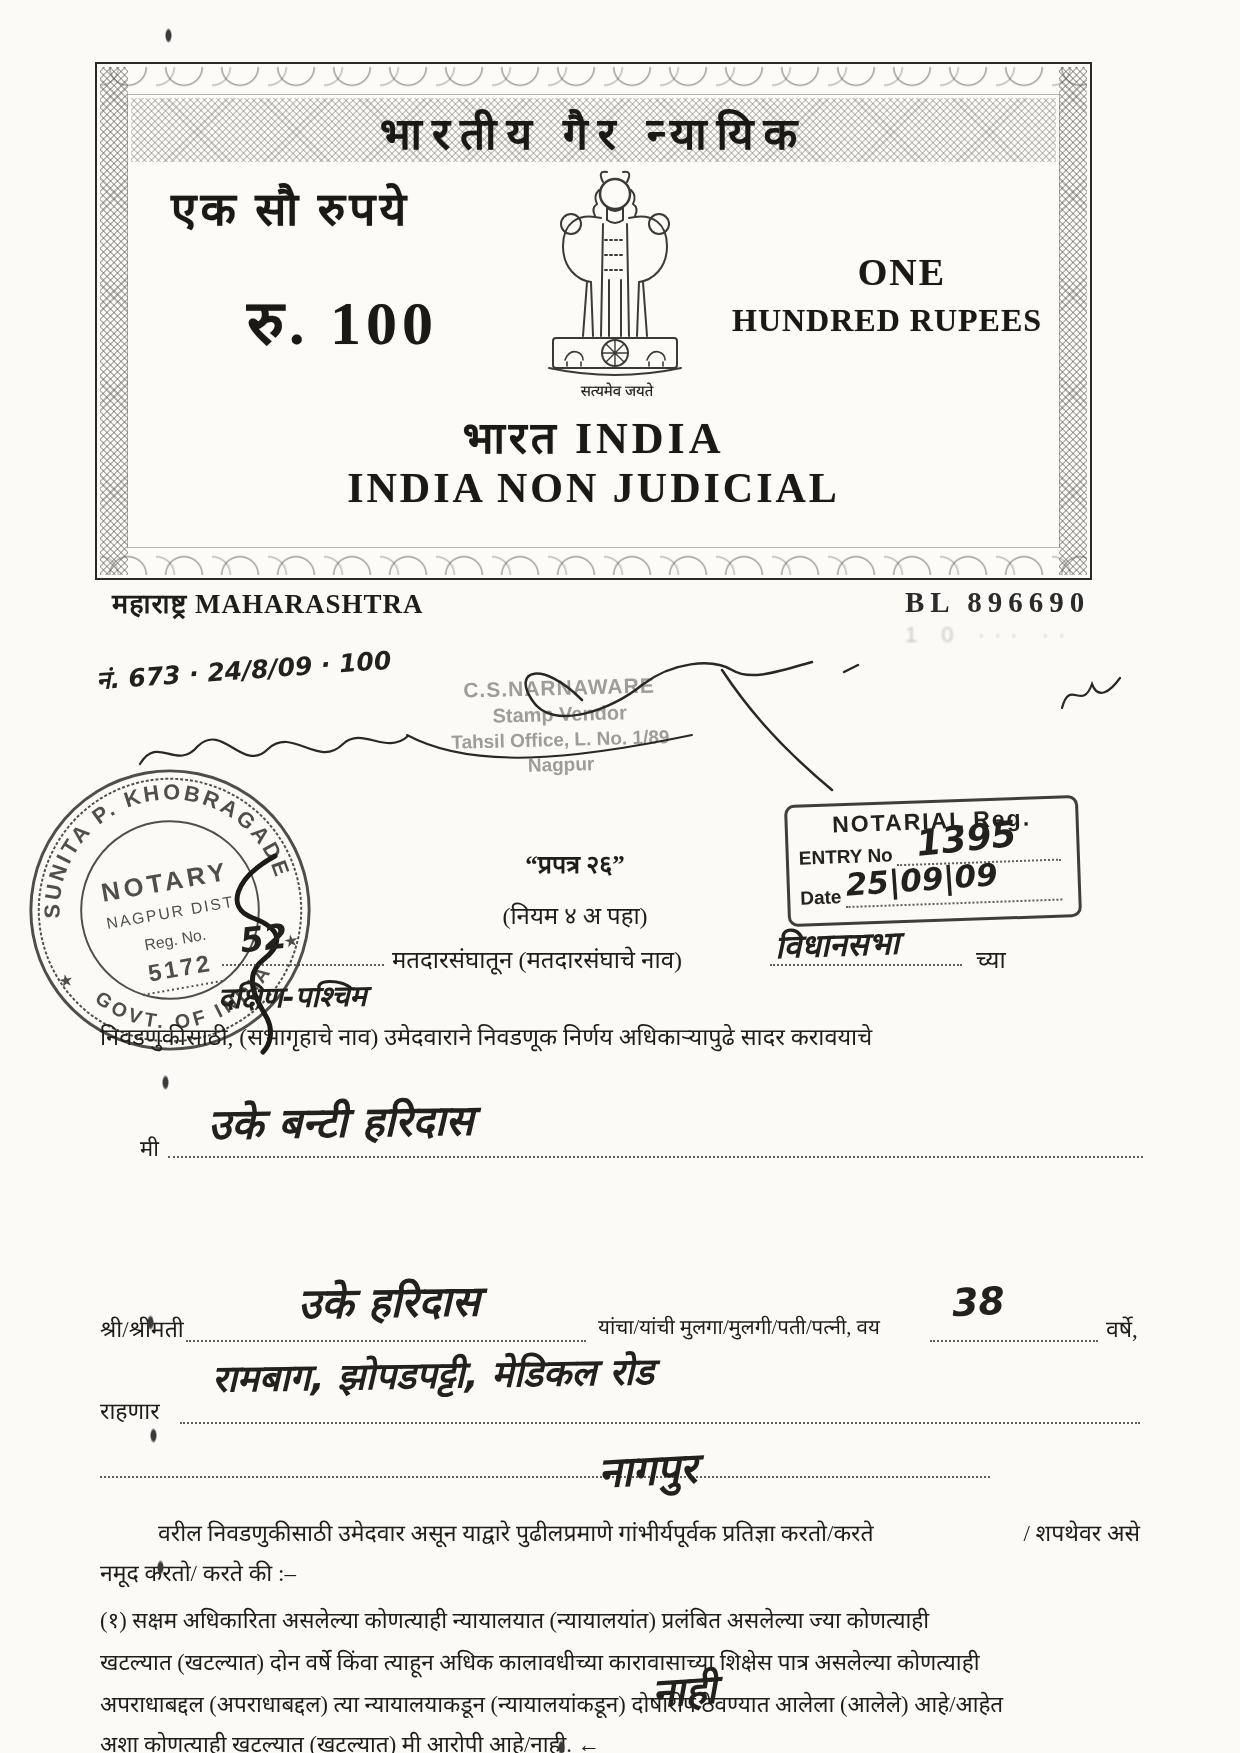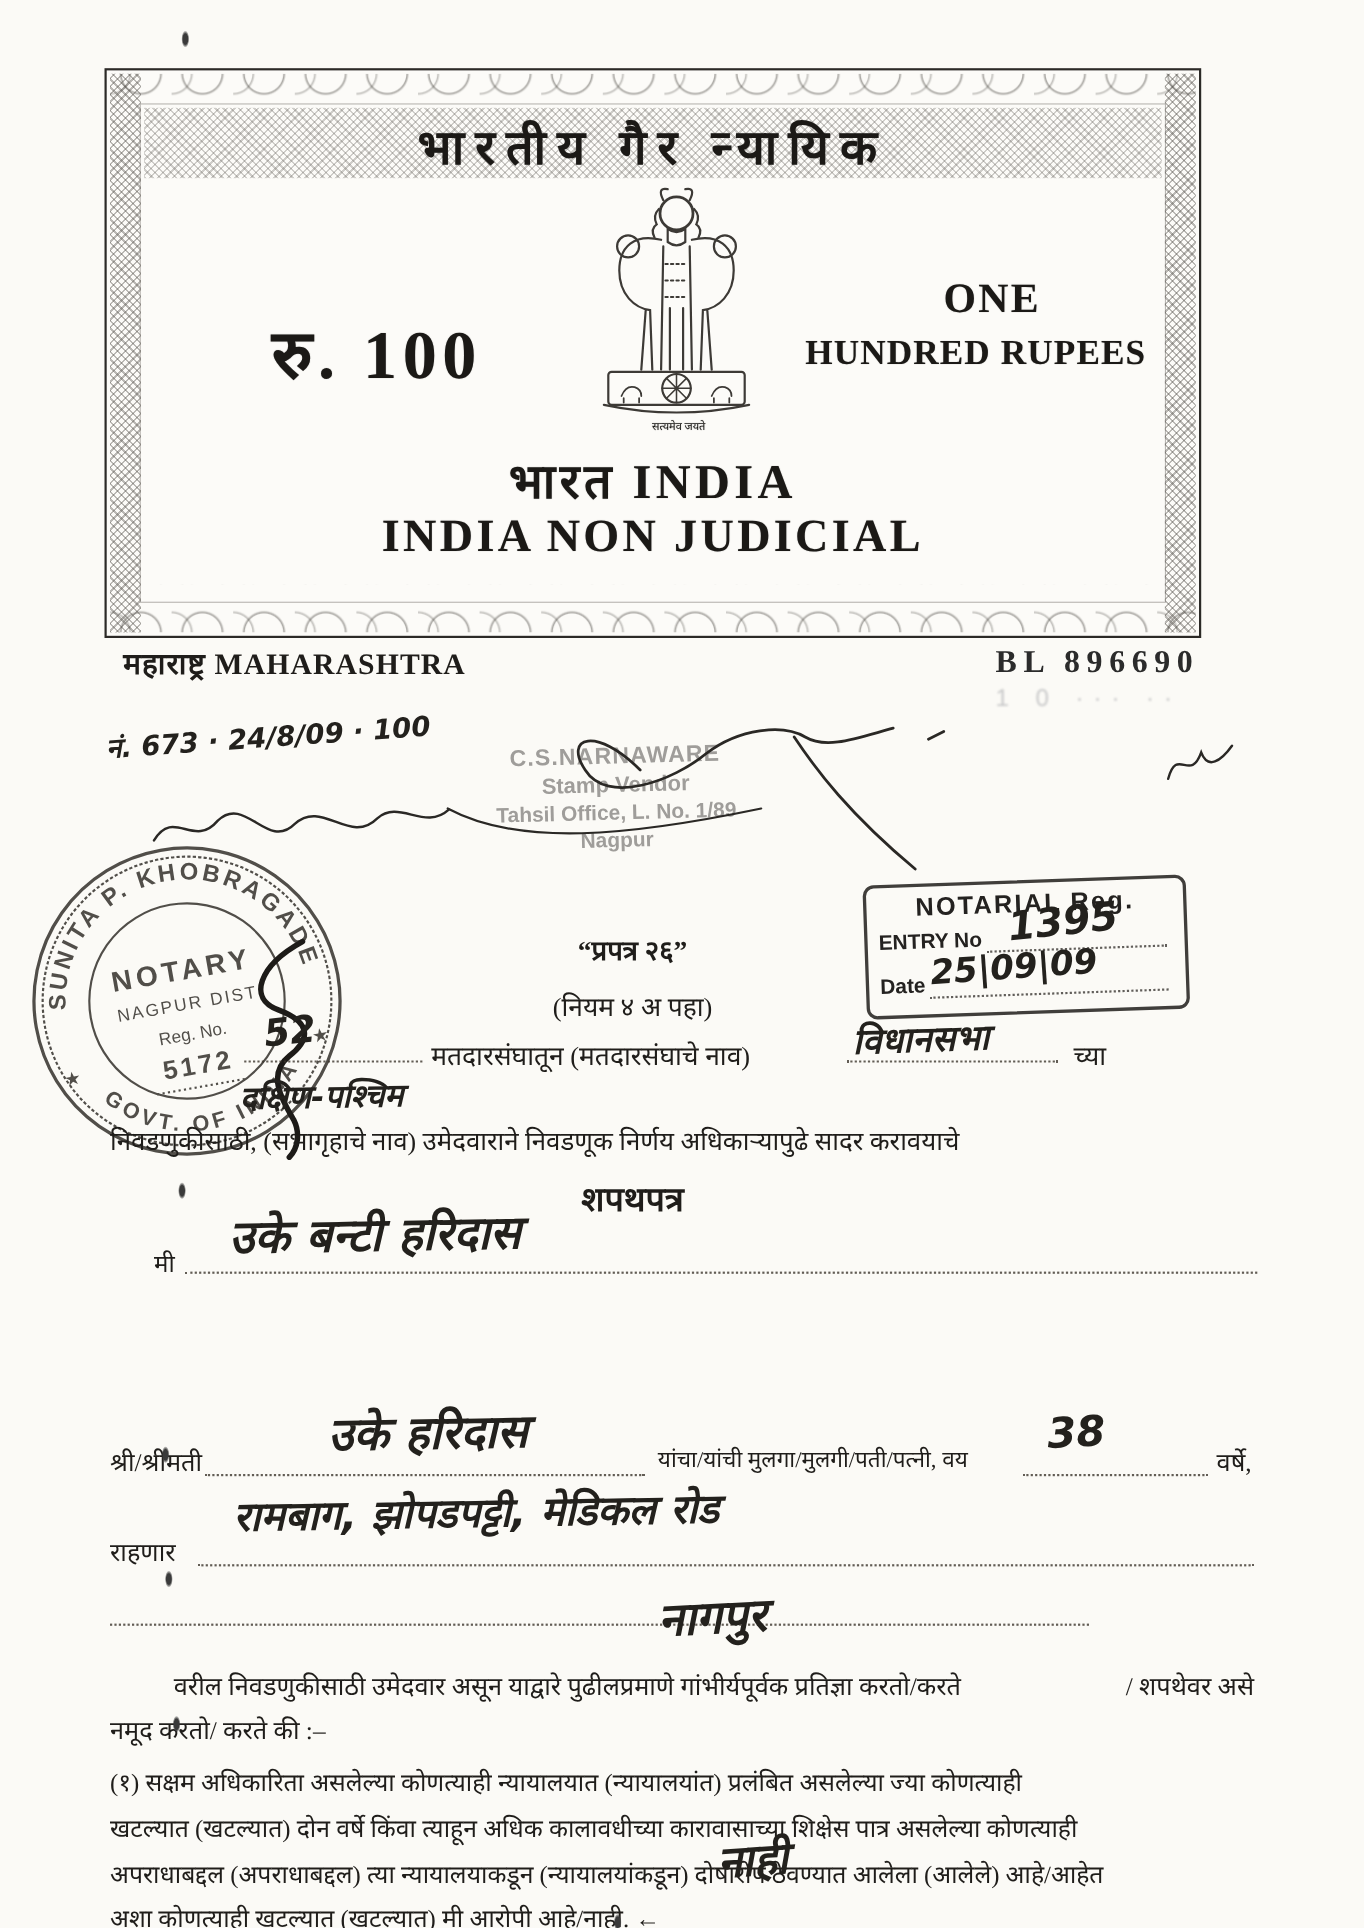--- a/index.html
+++ b/index.html
@@ -43,20 +43,21 @@
   <div class="abs panel" style="left:95px;top:62px;width:993px;height:514px;">
     <div class="abs lace-h" style="left:3px;right:3px;top:3px;height:34px;"></div>
     <div class="abs lace-h flip" style="left:3px;right:3px;bottom:3px;height:44px;"></div>
     <div class="abs lace-v" style="left:3px;top:3px;bottom:3px;width:28px;"></div>
     <div class="abs lace-v" style="right:3px;top:3px;bottom:3px;width:28px;"></div>
     <div class="abs inner-frame" style="left:30px;right:30px;top:30px;bottom:30px;"></div>
 
     <div class="abs hatchband" style="left:34px;right:34px;top:34px;height:64px;"></div>
     <div class="abs center engraved bold" style="left:34px;right:34px;top:38px;font-size:44px;letter-spacing:10px;">भारतीय गैर न्यायिक</div>
 
+    <div class="abs engraved bold" style="left:74px;top:112px;font-size:46px;letter-spacing:4px;">एक सौ रुपये</div>
 
     <div class="abs engraved bold" style="left:150px;top:214px;font-size:62px;letter-spacing:5px;">रु. 100</div>
 
     <svg class="abs" style="left:440px;top:96px;width:156px;height:222px;" viewBox="0 0 156 222">
       <g fill="none" stroke="#3d3a36" stroke-width="2" stroke-linecap="round">
         <circle cx="78" cy="34" r="15" stroke-width="2.5"></circle>
         <path d="M66,22 Q60,10 70,12 M86,12 Q96,10 90,22"></path>
         <path d="M70,48 Q78,54 86,48 L86,60 Q78,66 70,60 Z"></path>
         <path d="M62,30 q-6,6 -2,14 q-6,4 -2,12 M94,30 q6,6 2,14 q6,4 2,12"></path>
         <path d="M64,58 C40,52 26,64 26,86 C26,108 40,120 54,122 L56,176 M50,122 L46,176"></path>
@@ -66,21 +67,21 @@
         <path d="M66,64 L64,176 M90,64 L92,176 M72,120 L72,176 M84,120 L84,176"></path>
         <path d="M68,80 h20 M68,95 h20 M68,110 h20" stroke-dasharray="2 3"></path>
         <rect x="16" y="178" width="124" height="30" rx="3"></rect>
         <circle cx="78" cy="193" r="13"></circle>
         <path d="M78,180 v26 M65,193 h26 M69,184 l18,18 M87,184 l-18,18" stroke-width="1.4"></path>
         <path d="M28,200 q4,-10 12,-8 q6,2 6,8 M30,206 v-4 M44,206 v-4" stroke-width="1.6"></path>
         <path d="M110,200 q4,-10 12,-8 q6,2 6,8 M112,206 v-4 M126,206 v-4" stroke-width="1.6"></path>
         <path d="M12,208 Q78,222 144,208"></path>
       </g>
     </svg>
-    <div class="abs center engraved" style="left:400px;width:240px;top:316px;font-size:10px;text-align:center;">सत्यमेव जयते</div>
+    <div class="abs center engraved" style="left:400px;width:240px;top:316px;font-size:15px;text-align:center;">सत्यमेव जयते</div>
 
     <div class="abs center engraved bold" style="left:700px;width:210px;top:186px;font-size:38px;letter-spacing:2px;">ONE</div>
     <div class="abs center engraved bold" style="left:600px;width:380px;top:238px;font-size:32px;letter-spacing:1px;">HUNDRED RUPEES</div>
 
     <div class="abs center engraved bold" style="left:0;right:0;top:342px;font-size:44px;letter-spacing:4px;">भारत INDIA</div>
     <div class="abs center engraved bold" style="left:0;right:0;top:400px;font-size:42px;letter-spacing:3px;">INDIA NON JUDICIAL</div>
   </div>
 
   <div class="abs print bold" style="left:112px;top:584px;font-size:27px;letter-spacing:1px;">महाराष्ट्र MAHARASHTRA</div>
   <div class="abs bold" style="left:905px;top:586px;font-size:29px;letter-spacing:6px;color:#2b2b2b;
@@ -166,21 +167,20 @@
   <div class="abs dotline" style="left:222px;top:938px;width:162px;height:26px;"></div>
   <div class="abs hw" style="left:240px;top:918px;font-size:34px;transform:rotate(-6deg);">52</div>
   <div class="abs print" style="left:392px;top:942px;font-size:24px;">मतदारसंघातून (मतदारसंघाचे नाव)</div>
   <div class="abs dotline" style="left:770px;top:938px;width:192px;height:26px;"></div>
   <div class="abs hw" style="left:775px;top:922px;font-size:32px;transform:rotate(-2deg);">विधानसभा</div>
   <div class="abs print" style="left:976px;top:942px;font-size:24px;">च्या</div>
   <div class="abs hw" style="left:218px;top:976px;font-size:29px;transform:rotate(-1deg);">दक्षिण-पश्चिम</div>
 
   <div class="abs print" style="left:100px;top:1020px;width:1040px;font-size:23.5px;">निवडणुकीसाठी, (सभागृहाचे नाव) उमेदवाराने निवडणूक निर्णय अधिकाऱ्यापुढे सादर करावयाचे</div>
 
-  <div class="abs center print bold" style="left:400px;width:350px;top:1068px;font-size:31px;">शपथपत्र</div>
 
   <div class="abs print" style="left:140px;top:1132px;font-size:22px;">मी</div>
   <div class="abs dotline" style="left:168px;top:1108px;width:975px;height:48px;"></div>
   <div class="abs hw" style="left:208px;top:1092px;font-size:42px;transform:rotate(-1deg);">उके बन्टी हरिदास</div>
 
   <div class="abs print" style="left:100px;top:1312px;font-size:23px;">श्री/श्रीमती</div>
   <div class="abs dotline" style="left:186px;top:1292px;width:400px;height:48px;"></div>
   <div class="abs hw" style="left:298px;top:1272px;font-size:42px;transform:rotate(-1deg);">उके हरिदास</div>
   <div class="abs print" style="left:598px;top:1312px;font-size:20.5px;">यांचा/यांची मुलगा/मुलगी/पती/पत्नी, वय</div>
   <div class="abs dotline" style="left:930px;top:1292px;width:168px;height:48px;"></div>

